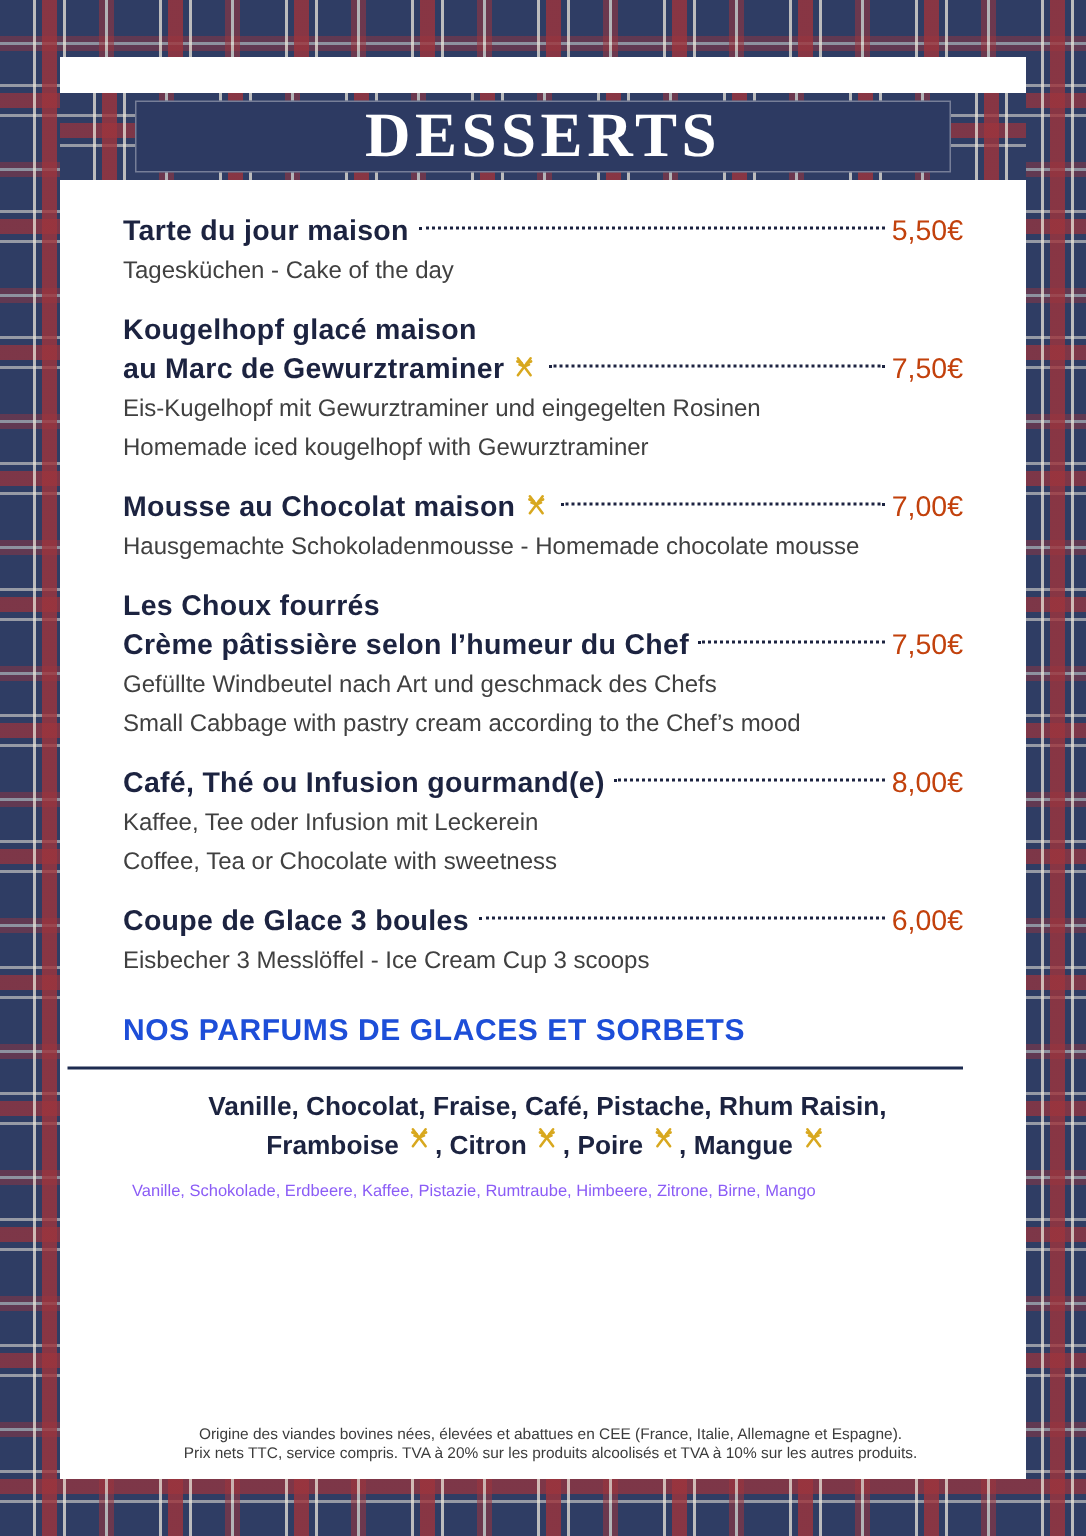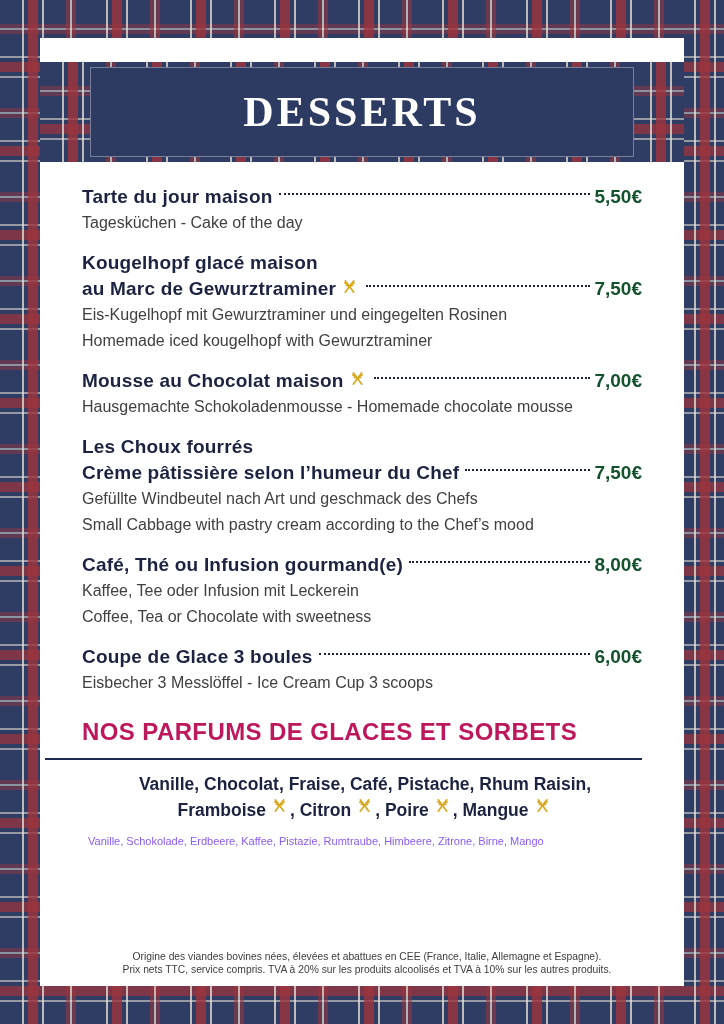--- a/index.html
+++ b/index.html
@@ -34,43 +34,43 @@
         rgba(158,52,60,0.45) 66px 70px,
         rgba(235,230,218,0.50) 70px 72px,
         rgba(158,52,60,0.45) 72px 76px,
         rgba(0,0,0,0) 76px 84px);
   }
   .page-bg{position:absolute;inset:0;}
   .card{
     position:absolute;left:40px;right:40px;top:38px;bottom:38px;
     background:#ffffff;
   }
-  .band{position:relative;height:100px;margin-top:24px;}
+  .band{position:relative;height:58px;margin-top:24px;}
   .banner{
     position:absolute;left:50px;right:50px;top:5px;bottom:5px;
     background:#2d3a62;border:1px solid rgba(255,255,255,0.35);
     display:flex;align-items:center;justify-content:center;
   }
   .banner h1{
     margin:0;font-family:"Liberation Serif","DejaVu Serif",serif;
     color:#ffffff;font-size:42px;font-weight:600;letter-spacing:3px;
   }
   .content{padding:22px 42px 0 42px;}
   .item{margin-bottom:16px;}
   .row{display:flex;align-items:center;}
   .title,.titleline{
     font-weight:bold;font-size:19px;color:#1c2340;line-height:26px;letter-spacing:0.2px;
   }
   .leader{flex:1;border-bottom:2px dotted #1c2340;margin:0 4px 6px 6px;min-width:20px;}
-  .price{font-weight:bold;font-size:19px;color:#14532d;line-height:26px;white-space:nowrap;}
+  .price{font-weight:normal;font-size:19px;color:#c2410c;line-height:26px;white-space:nowrap;}
   .sub{margin:2px 0 0 0;font-size:16px;color:#404040;line-height:22px;}
   .sub + .sub{margin-top:4px;}
   .wheat{width:17px;height:17px;flex:0 0 auto;margin:0 2px 5px 5px;display:inline-block;vertical-align:-3px;}
   .flavors-heading{
-    margin:24px 0 0 0;font-size:24px;font-weight:bold;color:#be185d;letter-spacing:0.4px;
+    margin:24px 0 0 0;font-size:20px;font-weight:bold;color:#1d4ed8;letter-spacing:0.4px;
   }
   .rule{height:2px;background:#1d2b50;margin:12px 0 0 -37px;}
   .flavors{margin-top:12px;padding-left:6px;}
   .bold-line{margin:0;font-size:17.5px;font-weight:bold;color:#1c2340;line-height:25px;text-align:center;}
   .flavors .sub{font-size:11px;line-height:21px;color:#8b5cf6;margin-top:8px;}
   .flavors .sub + .sub{margin-top:7px;}
   .footnote{
     position:absolute;left:36px;right:26px;bottom:10px;text-align:center;
     font-size:10.3px;color:#3c3c3c;line-height:13px;
   }

